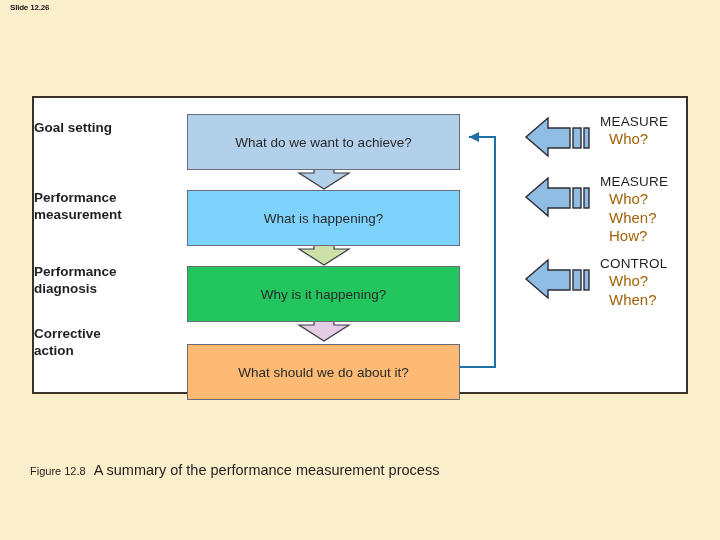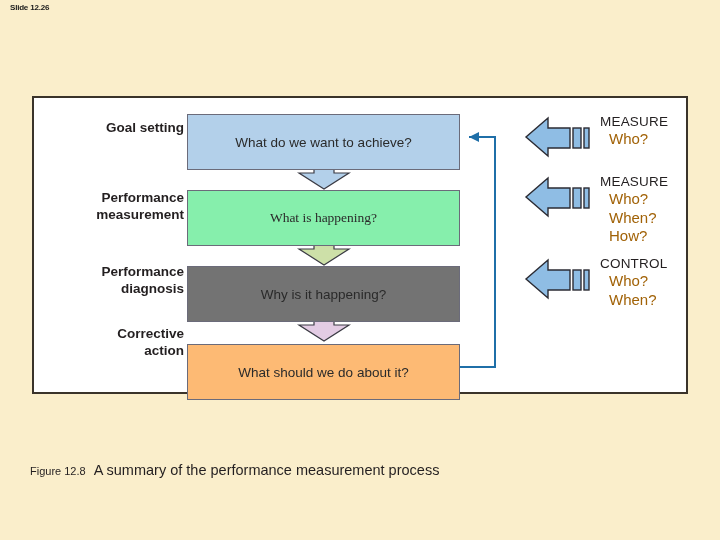--- a/index.html
+++ b/index.html
@@ -21,21 +21,21 @@
     background:#ffffff;
     border:2px solid #3a332a;
     box-sizing:border-box;
   }
   
   .left-labels{
     position:absolute;left:0px;top:0px;width:150px;height:100%;
   }
   .left-label{
     position:absolute;left:0;width:150px;
-    text-align:right;
+    text-align:left;
     font-size:13.5px;font-weight:bold;color:#231f20;
     line-height:1.25;
   }
   .ll0{top:22px;}
   .ll1{top:92px;}
   .ll2{top:166px;}
   .ll3{top:228px;}
 
   
   .flow{
@@ -135,31 +135,31 @@
     <div class="flow-box fb0" style="background: rgb(179, 208, 234); border-color: rgb(107, 107, 122);">
       <span>What do we want to achieve?</span>
     </div>
 
     <div class="down-arrow da0">
       <svg width="58" height="34" viewBox="0 0 58 34">
         <polygon points="19,0 39,0 39,17 54,17 29,33 4,17 19,17" fill="#b3d0ea" stroke="#3b3b44" stroke-width="1.2"></polygon>
       </svg>
     </div>
 
-    <div class="flow-box fb1" style="background: #86efac; border-color: rgb(107, 107, 122); font-family: Liberation Serif, serif;">
+    <div class="flow-box fb1" style="background: #7dd3fc; border-color: rgb(107, 107, 122);">
       <span>What is happening?</span>
     </div>
 
     <div class="down-arrow da1">
       <svg width="58" height="34" viewBox="0 0 58 34">
         <polygon points="19,0 39,0 39,17 54,17 29,33 4,17 19,17" fill="#cde0a8" stroke="#3b3b44" stroke-width="1.2"></polygon>
       </svg>
     </div>
 
-    <div class="flow-box fb2" style="background: #737373; border-color: rgb(107, 107, 122);">
+    <div class="flow-box fb2" style="background: #22c55e; border-color: rgb(107, 107, 122);">
       <span>Why is it happening?</span>
     </div>
 
     <div class="down-arrow da2">
       <svg width="58" height="34" viewBox="0 0 58 34">
         <polygon points="19,0 39,0 39,17 54,17 29,33 4,17 19,17" fill="#e3cce4" stroke="#3b3b44" stroke-width="1.2"></polygon>
       </svg>
     </div>
 
     <div class="flow-box fb3" style="background: #fdba74; border-color: rgb(107, 107, 122);">

